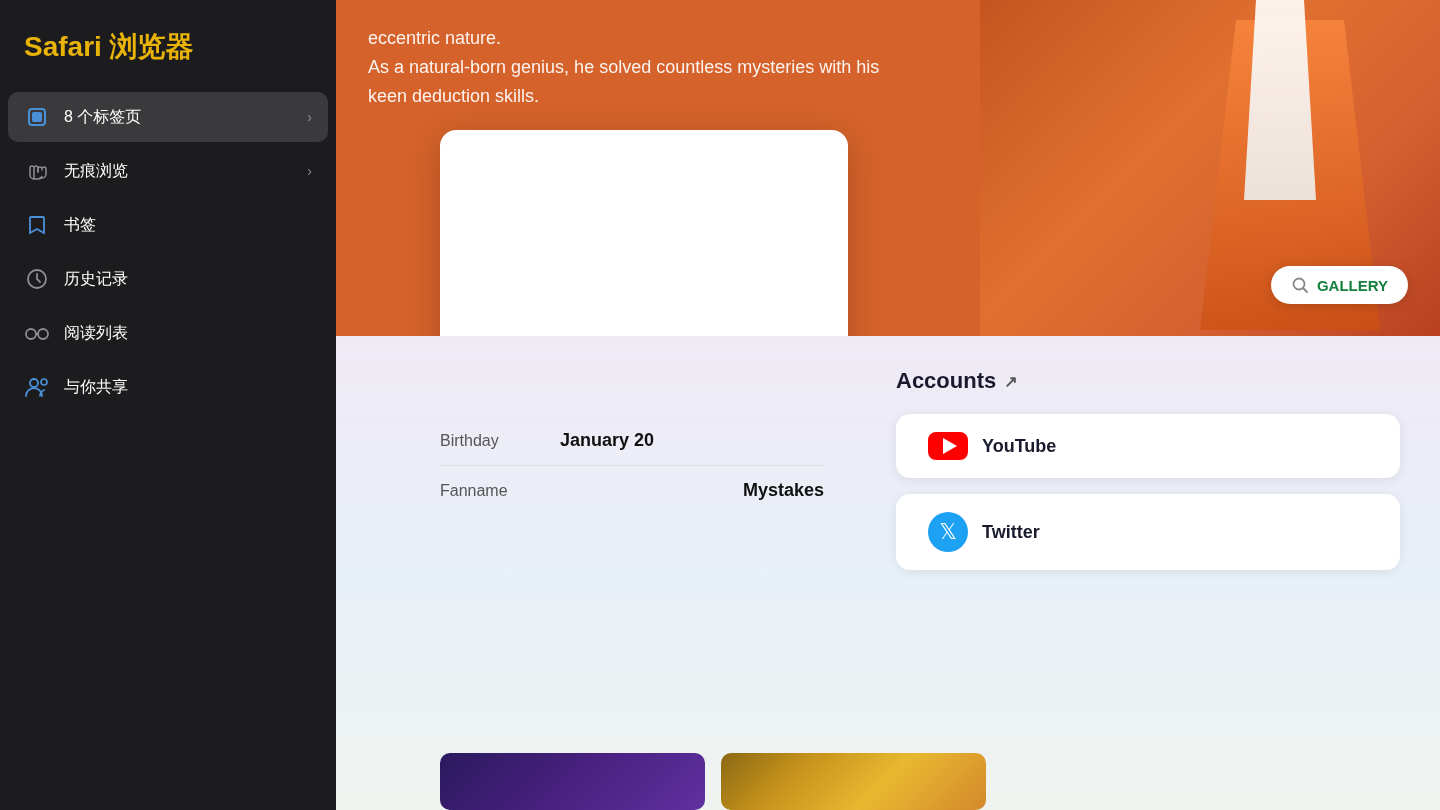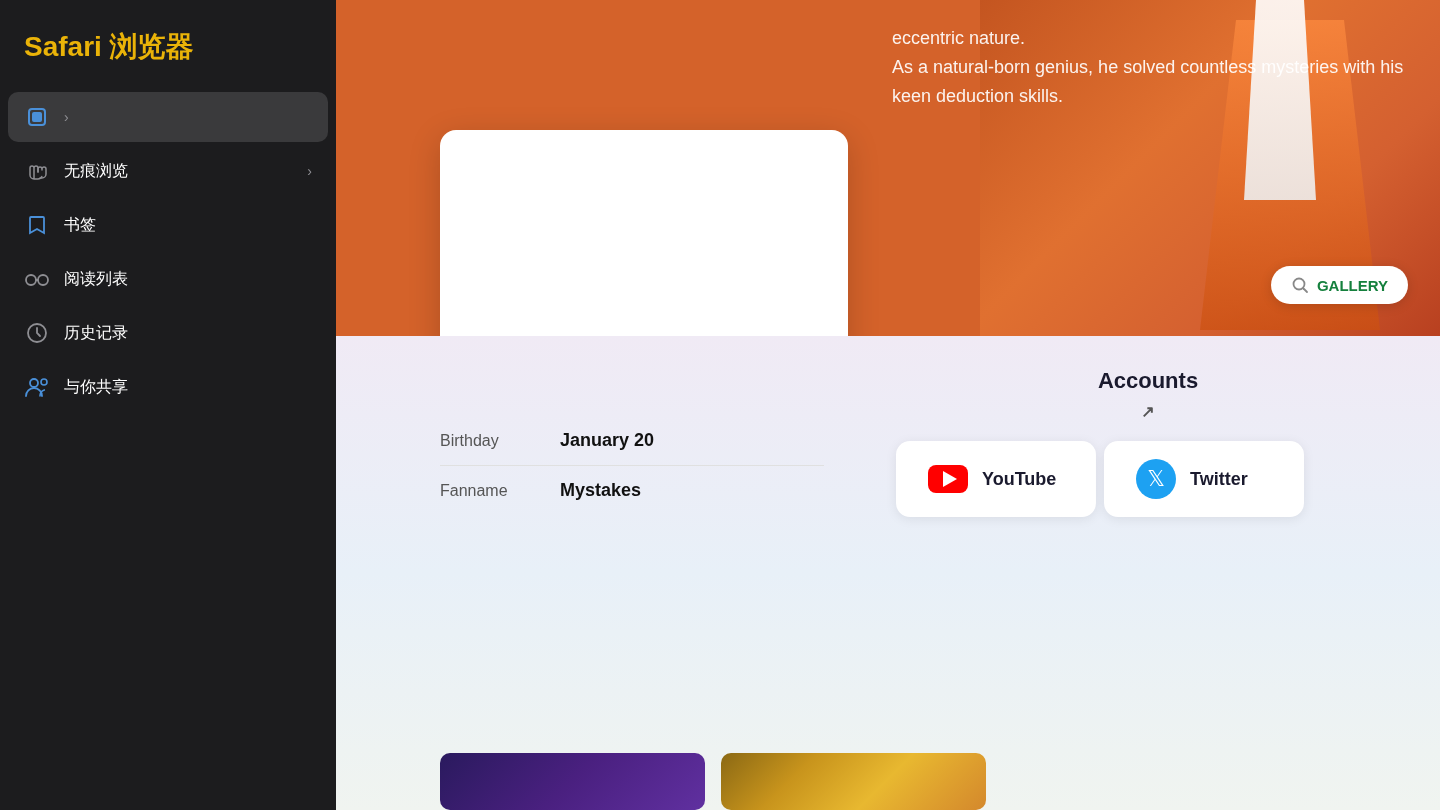--- a/index.html
+++ b/index.html
@@ -65,21 +65,20 @@
 
     
     #hero {
       background: #d4622a;
       position: relative;
       height: 336px;
       flex-shrink: 0;
       display: flex;
       align-items: flex-start;
       overflow: hidden;
-      justify-content: flex-end;
     }
     #hero-text {
       padding: 24px 32px;
       max-width: 580px;
       z-index: 2;
       position: relative;
     }
     #hero-description {
       color: rgba(255,255,255,0.92);
       font-size: 18px;
@@ -176,20 +175,21 @@
     }
     .info-row {
       display: flex;
       align-items: center;
       padding: 14px 0;
       border-bottom: 1px solid #e0e0e0;
       font-size: 16px;
     }
     .info-row:last-child {
       border-bottom: none;
+      justify-content: space-between;
     }
     .info-label {
       color: #555;
       width: 120px;
       flex-shrink: 0;
     }
     .info-value {
       color: #111;
       font-weight: 600;
       font-size: 18px;
@@ -201,29 +201,29 @@
       padding: 32px 40px;
     }
     #accounts-title {
       font-size: 22px;
       font-weight: 700;
       color: #1a1a2e;
       display: flex;
       align-items: center;
       gap: 8px;
       margin-bottom: 20px;
-      flex-direction: column;
     }
     #accounts-title .external-icon {
       color: #555;
       font-size: 16px;
     }
     #accounts-grid {
       display: flex;
-      gap: 8px;
+      gap: 16px;
+      flex-direction: column;
     }
     .account-card {
       background: white;
       border-radius: 14px;
       padding: 18px 32px;
       display: flex;
       align-items: center;
       gap: 14px;
       box-shadow: 0 2px 12px rgba(0,0,0,0.08);
       cursor: pointer;
@@ -293,20 +293,21 @@
 <div id="sidebar">
   <div id="sidebar-title">Safari 浏览器</div>
 
   <div class="sidebar-item active">
     <div class="sidebar-item-icon">
       <svg width="22" height="22" viewBox="0 0 22 22" fill="none">
         <rect x="3" y="3" width="16" height="16" rx="3" stroke="#4A90D9" stroke-width="2" fill="none"></rect>
         <rect x="6" y="6" width="10" height="10" rx="2" fill="#4A90D9"></rect>
       </svg>
     </div>
+    <span class="sidebar-item-label">8 个标签页</span>
     <span class="sidebar-item-chevron">›</span>
   </div>
 
   <div class="sidebar-item">
     <div class="sidebar-item-icon">
       <svg width="22" height="22" viewBox="0 0 22 22" fill="none">
         <path d="M8 18V8M8 8C8 6.9 8.9 6 10 6s2 .9 2 2v4m-4-4C8 6.9 7.1 6 6 6S4 6.9 4 8v7c0 2.2 1.8 4 4 4h4c1.7 0 3.2-1 3.8-2.5" stroke="#8e8e93" stroke-width="1.5" stroke-linecap="round"></path>
         <path d="M12 12V9c0-1.1.9-2 2-2s2 .9 2 2v1m0 0v-1c0-1.1.9-2 2-2s2 .9 2 2v5c0 2.2-1.8 4-4 4h-2" stroke="#8e8e93" stroke-width="1.5" stroke-linecap="round"></path>
       </svg>
     </div>
@@ -314,42 +315,42 @@
     <span class="sidebar-item-chevron">›</span>
   </div>
 
   <div class="sidebar-item">
     <div class="sidebar-item-icon">
       <svg width="20" height="22" viewBox="0 0 20 22" fill="none">
         <path d="M4 3h12a1 1 0 011 1v15l-7-4-7 4V4a1 1 0 011-1z" stroke="#4A90D9" stroke-width="1.8" fill="none"></path>
       </svg>
     </div>
     <span class="sidebar-item-label">书签</span>
+  </div>
+
+  <div class="sidebar-item">
+    <div class="sidebar-item-icon">
+      <svg width="22" height="22" viewBox="0 0 22 22" fill="none">
+        <circle cx="11" cy="11" r="9" stroke="#8e8e93" stroke-width="1.8" fill="none"></circle>
+        <path d="M11 6v5l3 3" stroke="#8e8e93" stroke-width="1.8" stroke-linecap="round"></path>
+      </svg>
+    </div>
+    <span class="sidebar-item-label">历史记录</span>
   </div>
 
   <div class="sidebar-item">
     <div class="sidebar-item-icon">
       <svg width="24" height="14" viewBox="0 0 24 14" fill="none">
         <circle cx="6" cy="8" r="5" stroke="#8e8e93" stroke-width="1.8" fill="none"></circle>
         <circle cx="18" cy="8" r="5" stroke="#8e8e93" stroke-width="1.8" fill="none"></circle>
         <path d="M11 8h2" stroke="#8e8e93" stroke-width="1.8"></path>
         <path d="M1 5L1 5" stroke="#8e8e93" stroke-width="1.8"></path>
       </svg>
     </div>
     <span class="sidebar-item-label">阅读列表</span>
-  </div>
-
-  <div class="sidebar-item">
-    <div class="sidebar-item-icon">
-      <svg width="22" height="22" viewBox="0 0 22 22" fill="none">
-        <circle cx="11" cy="11" r="9" stroke="#8e8e93" stroke-width="1.8" fill="none"></circle>
-        <path d="M11 6v5l3 3" stroke="#8e8e93" stroke-width="1.8" stroke-linecap="round"></path>
-      </svg>
-    </div>
-    <span class="sidebar-item-label">历史记录</span>
   </div>
 
   <div class="sidebar-item">
     <div class="sidebar-item-icon">
       <svg width="24" height="20" viewBox="0 0 24 20" fill="none">
         <circle cx="9" cy="6" r="4" stroke="#4A90D9" stroke-width="1.8" fill="none"></circle>
         <path d="M1 19c0-4.4 3.6-8 8-8s8 3.6 8 8" stroke="#4A90D9" stroke-width="1.8" fill="none" stroke-linecap="round"></path>
         <circle cx="19" cy="5" r="3" stroke="#4A90D9" stroke-width="1.6" fill="none"></circle>
         <path d="M15 19c0-2.8 1.8-5.2 4.3-6.1" stroke="#4A90D9" stroke-width="1.6" fill="none" stroke-linecap="round"></path>
       </svg>

